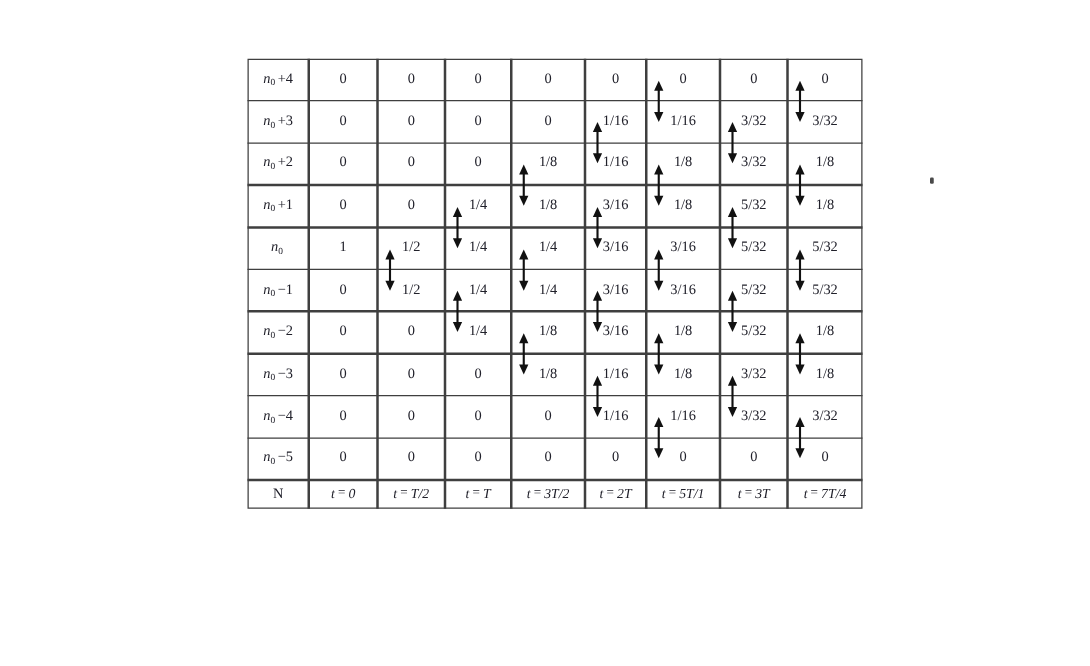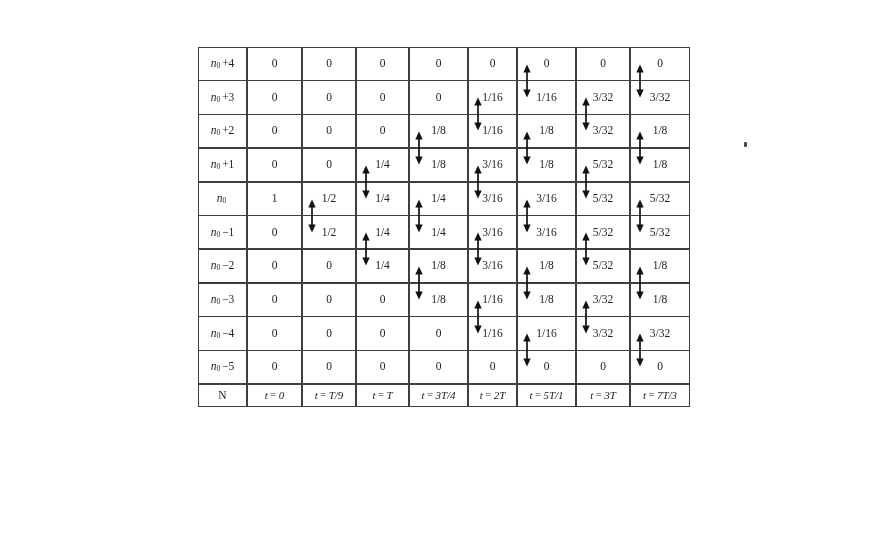--- a/index.html
+++ b/index.html
@@ -180,51 +180,51 @@
       <div class="cell" style="left: 378px; top: 303.3px; width: 54px; height: 33.7px;">0</div>
       <div class="cell" style="left: 432px; top: 303.3px; width: 60px; height: 33.7px;">0</div>
       <div class="cell header-cell" style="left: 49px; top: 337px; width: 55px; height: 23px;">
         <i>t</i>
         <span class="eq">=</span>
         <i>0</i>
       </div>
       <div class="cell header-cell" style="left: 104px; top: 337px; width: 54px; height: 23px;">
         <i>t</i>
         <span class="eq">=</span>
-        <i>T/9</i>
+        <i>T/2</i>
       </div>
       <div class="cell header-cell" style="left: 158px; top: 337px; width: 53px; height: 23px;">
         <i>t</i>
         <span class="eq">=</span>
         <i>T</i>
       </div>
       <div class="cell header-cell" style="left: 211px; top: 337px; width: 59px; height: 23px;">
         <i>t</i>
         <span class="eq">=</span>
-        <i>3T/4</i>
+        <i>3T/2</i>
       </div>
       <div class="cell header-cell" style="left: 270px; top: 337px; width: 49px; height: 23px;">
         <i>t</i>
         <span class="eq">=</span>
         <i>2T</i>
       </div>
       <div class="cell header-cell" style="left: 319px; top: 337px; width: 59px; height: 23px;">
         <i>t</i>
         <span class="eq">=</span>
         <i>5T/1</i>
       </div>
       <div class="cell header-cell" style="left: 378px; top: 337px; width: 54px; height: 23px;">
         <i>t</i>
         <span class="eq">=</span>
         <i>3T</i>
       </div>
       <div class="cell header-cell" style="left: 432px; top: 337px; width: 60px; height: 23px;">
         <i>t</i>
         <span class="eq">=</span>
-        <i>7T/3</i>
+        <i>7T/4</i>
       </div>
       <div class="arrow" style="left: 109px; top: 151.5px;"><svg width="10" height="34" viewBox="0 0 10 34" xmlns="http://www.w3.org/2000/svg">
           <line x1="5" y1="5" x2="5" y2="29" stroke="#111111" stroke-width="1.7"></line>
           <polygon points="5,0.5 1.3,8.5 8.7,8.5" fill="#111111"></polygon>
           <polygon points="5,33.5 1.3,25.5 8.7,25.5" fill="#111111"></polygon>
         </svg></div>
       <div class="arrow" style="left: 163px; top: 117.8px;"><svg width="10" height="34" viewBox="0 0 10 34" xmlns="http://www.w3.org/2000/svg">
           <line x1="5" y1="5" x2="5" y2="29" stroke="#111111" stroke-width="1.7"></line>
           <polygon points="5,0.5 1.3,8.5 8.7,8.5" fill="#111111"></polygon>
           <polygon points="5,33.5 1.3,25.5 8.7,25.5" fill="#111111"></polygon>

